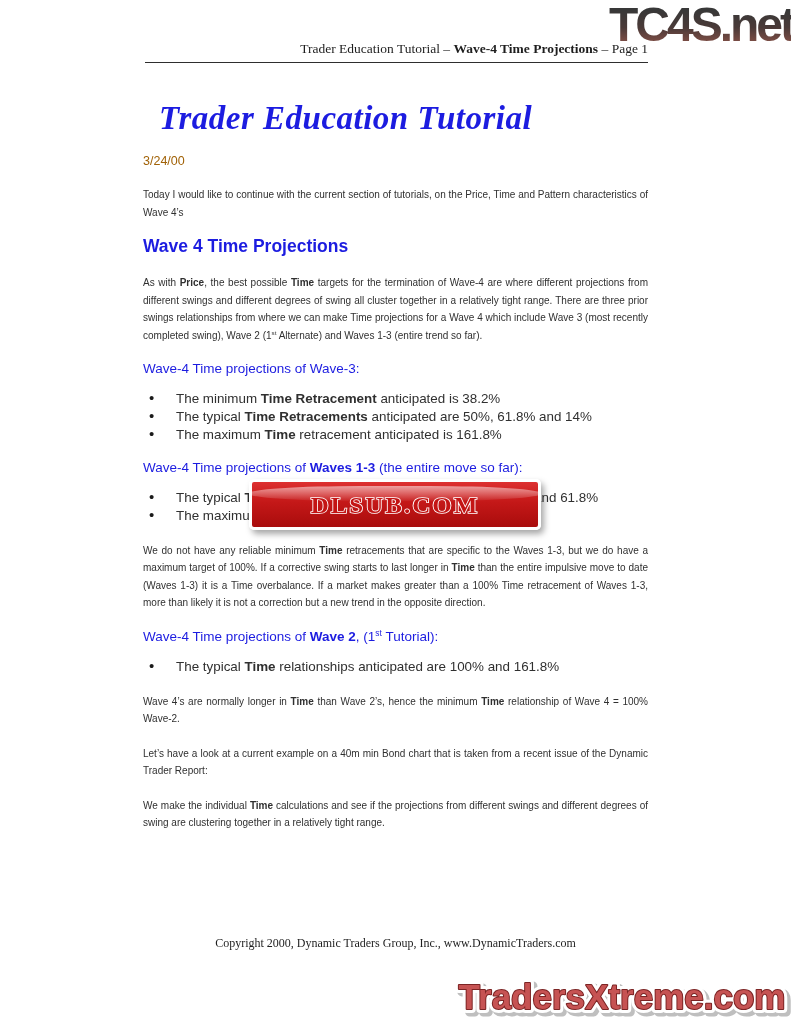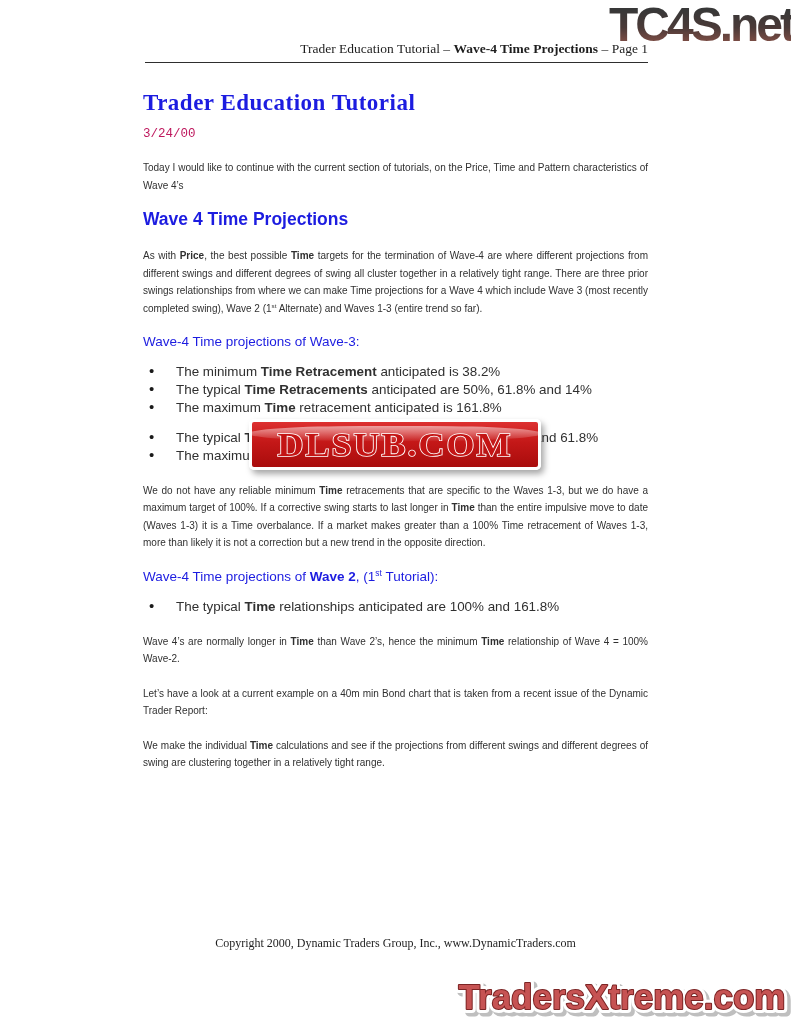--- a/index.html
+++ b/index.html
@@ -26,24 +26,24 @@
   
   .tc4s{
     position:absolute;top:0px;right:-2px;line-height:1.05;
     font-family:"Liberation Sans",sans-serif;font-weight:bold;font-size:48px;letter-spacing:-3px;
     background:linear-gradient(180deg,var(--tc4s-top) 20%,#4a3a38 55%,var(--tc4s-bottom) 92%);
     -webkit-background-clip:text;background-clip:text;color:transparent;
   }
   
   .content{position:absolute;left:143px;top:84px;width:505px;}
   .doc-title{
-    margin:0;font-family:"Liberation Serif",serif;font-weight:bold;
-    font-size:23px;line-height:37px;color:var(--accent-blue);letter-spacing:.5px;
+    margin:16px;font-family:"Liberation Serif",serif;font-style:italic;font-weight:bold;
+    font-size:33px;line-height:37px;color:var(--accent-blue);letter-spacing:.5px;
   }
-  .doc-date{font-family:Liberation Mono, monospace;font-size:12.5px;line-height:16px;margin-top:5px;color:#be185d;}
+  .doc-date{font-family:Liberation Sans, sans-serif;font-size:12.5px;line-height:16px;margin-top:5px;color:#a16207;}
   #blocks p.paragraph{
     font-size:10px;line-height:17.5px;text-align:justify;margin:17px 0 0 0;color:var(--body-text);
   }
   #blocks h2.section-heading{
     font-size:17.5px;line-height:21px;font-weight:bold;color:var(--accent-blue);margin:15px 0 14px 0;
   }
   #blocks p.subheading{
     font-size:13.5px;line-height:17px;color:var(--accent-blue);margin:16px 0 0 0;text-align:left;
   }
   #blocks ul.bullets{margin:13px 0 0 0;padding:0;list-style:none;}
@@ -68,21 +68,21 @@
     box-shadow:3px 4px 6px rgba(0,0,0,.35);
     display:flex;align-items:center;justify-content:center;overflow:hidden;
   }
   .dlsub::after{
     content:"";position:absolute;left:-4px;right:-4px;top:4px;height:15px;
     background:linear-gradient(180deg,rgba(255,255,255,.55),rgba(255,255,255,.04));
     border-radius:50% / 65%;pointer-events:none;
   }
   .dlsub-text{
     position:relative;z-index:1;
-    font-family:"Liberation Serif",serif;font-weight:bold;font-size:36px;letter-spacing:2px;
+    font-family:"Liberation Serif",serif;font-weight:bold;font-size:25px;letter-spacing:2px;
     color:var(--watermark-red);
     -webkit-text-stroke:1.7px #ffffff;paint-order:stroke;
     transform:scaleY(.96);white-space:nowrap;
   }
   
   .tx{position:absolute;left:450px;top:970px;}
   .tx text{
     font-family:"Liberation Sans",sans-serif;font-weight:bold;font-size:35px;
     stroke-linejoin:round;
   }
@@ -107,20 +107,21 @@
     <div id="blocks">
         <p class="paragraph"><span>Today I would like to continue with the current section of tutorials, on the Price, Time and Pattern characteristics of Wave 4’s</span></p>
         <h2 class="section-heading"><span>Wave 4 Time Projections</span></h2>
         <p class="paragraph"><span>As with </span><span class="b">Price</span><span>, the best possible </span><span class="b">Time</span><span> targets for the termination of Wave-4 are where different projections from </span><span class="i">different swings</span><span> and </span><span class="i">different degrees of swing</span><span> all cluster together in a relatively tight range. There are three prior swings relationships from where we can make Time projections for a Wave 4 which include Wave 3 (most recently completed swing), Wave 2 (1</span><sup>st</sup><span> Alternate) and Waves 1-3 (entire trend so far).</span></p>
         <p class="subheading"><span>Wave-4 Time projections of Wave-3:</span></p>
         <ul class="bullets">
           <li><span>The </span><span class="i">minimum</span><span> </span><span class="b">Time Retracement</span><span> anticipated is 38.2%</span></li>
           <li><span>The </span><span class="i">typical</span><span> </span><span class="b">Time Retracements</span><span> anticipated are 50%, 61.8% and 14%</span></li>
           <li><span>The </span><span class="i">maximum</span><span> </span><span class="b">Time</span><span> retracement anticipated is 161.8%</span></li>
         </ul>
+        <p class="subheading"><span>Wave-4 Time projections of </span><span class="b">Waves 1-3</span><span> (the entire move so far):</span></p>
         <ul class="bullets">
           <li style="position: relative;"><span>The </span><span class="i">typical</span><span> </span><span class="b">Tim</span><span class="gap"></span><span>and 61.8%</span><div class="dlsub">
     <span class="dlsub-text">DLSUB.COM</span>
   </div></li>
           <li><span>The </span><span class="i">maximum</span><span> </span><span class="b">Time Retracement</span><span> anticipated is 100%</span></li>
         </ul>
         <p class="paragraph"><span>We do not have any reliable </span><span class="i">minimum</span><span> </span><span class="b">Time</span><span> retracements that are specific to the Waves 1-3, but we do have a </span><span class="i">maximum</span><span> target of 100%. If a corrective swing starts to last longer in </span><span class="b">Time</span><span> than the entire impulsive move to date (Waves 1-3) it is a </span><span class="i">Time overbalance</span><span>. If a market makes greater than a 100% Time retracement of Waves 1-3, more than likely it is not a correction but a new trend in the opposite direction.</span></p>
         <p class="subheading"><span>Wave-4 Time projections of </span><span class="b">Wave 2</span><span>, (1</span><sup>st</sup><span> Tutorial):</span></p>
         <ul class="bullets">
           <li><span>The </span><span class="i">typical</span><span> </span><span class="b">Time</span><span> relationships anticipated are 100% and 161.8%</span></li>

